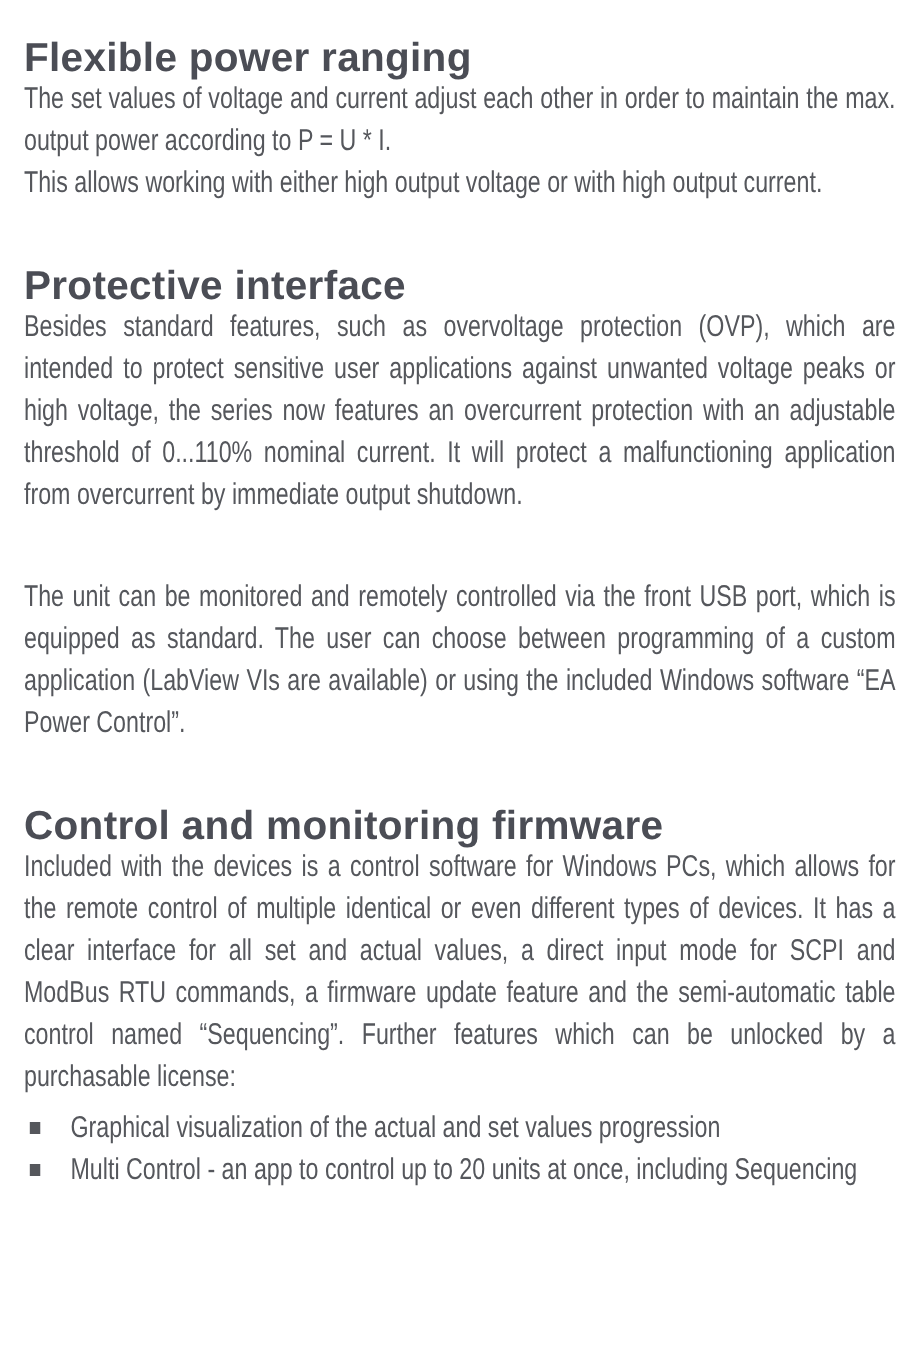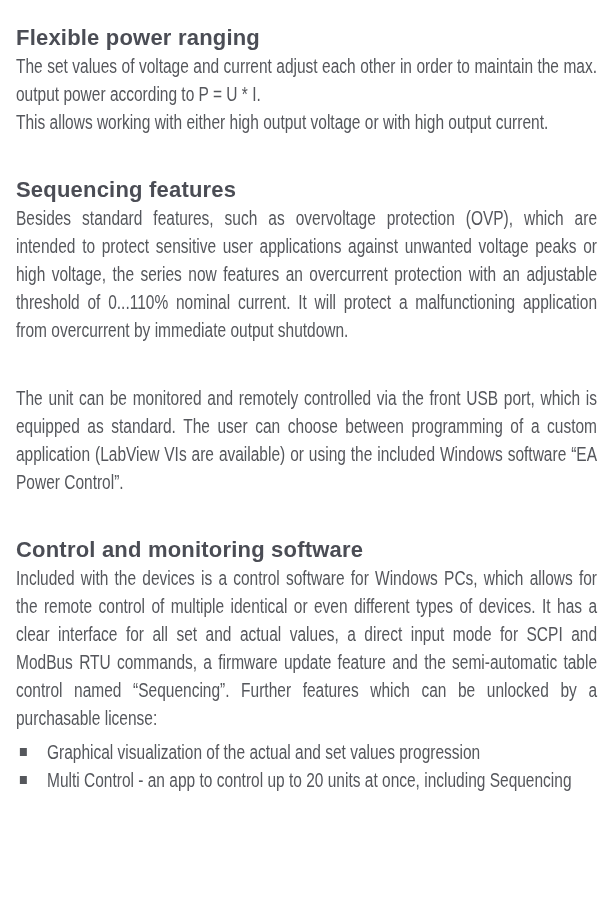--- a/index.html
+++ b/index.html
@@ -14,21 +14,21 @@
   .page {
     box-sizing: border-box;
     width: 612px;
     height: 910px;
     padding: 24px 0 0 16px;
   }
   .sec { margin: 0 0 40px 0; }
   .sec:last-child { margin-bottom: 0; }
   h2 {
     margin: 0;
-    font-size: 22px;
+    font-size: 27px;
     line-height: 28px;
     font-weight: bold;
     letter-spacing: 0.2px;
     color: #4b4d55;
   }
   
   .cond {
     width: 750px;
     transform: scaleX(0.7747);
     transform-origin: 0 0;
@@ -67,30 +67,30 @@
 
 <main class="page">
 
   <section class="sec">
     <h2>Flexible power ranging</h2>
     <p class="cond">The set values of voltage and current adjust each other in order to maintain the max. output power according to P = U * I.</p>
     <p class="cond">This allows working with either high output voltage or with high output current.</p>
   </section>
 
   <section class="sec">
-    <h2>Sequencing features</h2>
+    <h2>Protective interface</h2>
     <p class="cond">Besides standard features, such as overvoltage protection (OVP), which are intended to protect sensitive user applications against unwanted voltage peaks or high voltage, the series now features an overcurrent protection with an adjustable threshold of 0...110% nominal current. It will protect a malfunctioning application from overcurrent by immediate output shutdown.</p>
   </section>
 
   <section class="sec">
     <p class="cond">The unit can be monitored and remotely controlled via the front USB port, which is equipped as standard. The user can choose between programming of a custom application (LabView VIs are available) or using the included Windows software “EA Power Control”.</p>
   </section>
 
   <section class="sec">
-    <h2>Control and monitoring software</h2>
+    <h2>Control and monitoring firmware</h2>
     <p class="cond">Included with the devices is a control software for Windows PCs, which allows for the remote control of multiple identical or even different types of devices. It has a clear interface for all set and actual values, a direct input mode for SCPI and ModBus RTU commands, a firmware update feature and the semi-automatic table control named “Sequencing”. Further features which can be unlocked by a purchasable license:</p>
     <ul class="cond">
       <li>
         <span class="bullet"></span>
         <span>Graphical visualization of the actual and set values progression</span>
       </li>
       <li>
         <span class="bullet"></span>
         <span>Multi Control - an app to control up to 20 units at once, including Sequencing</span>
       </li>

